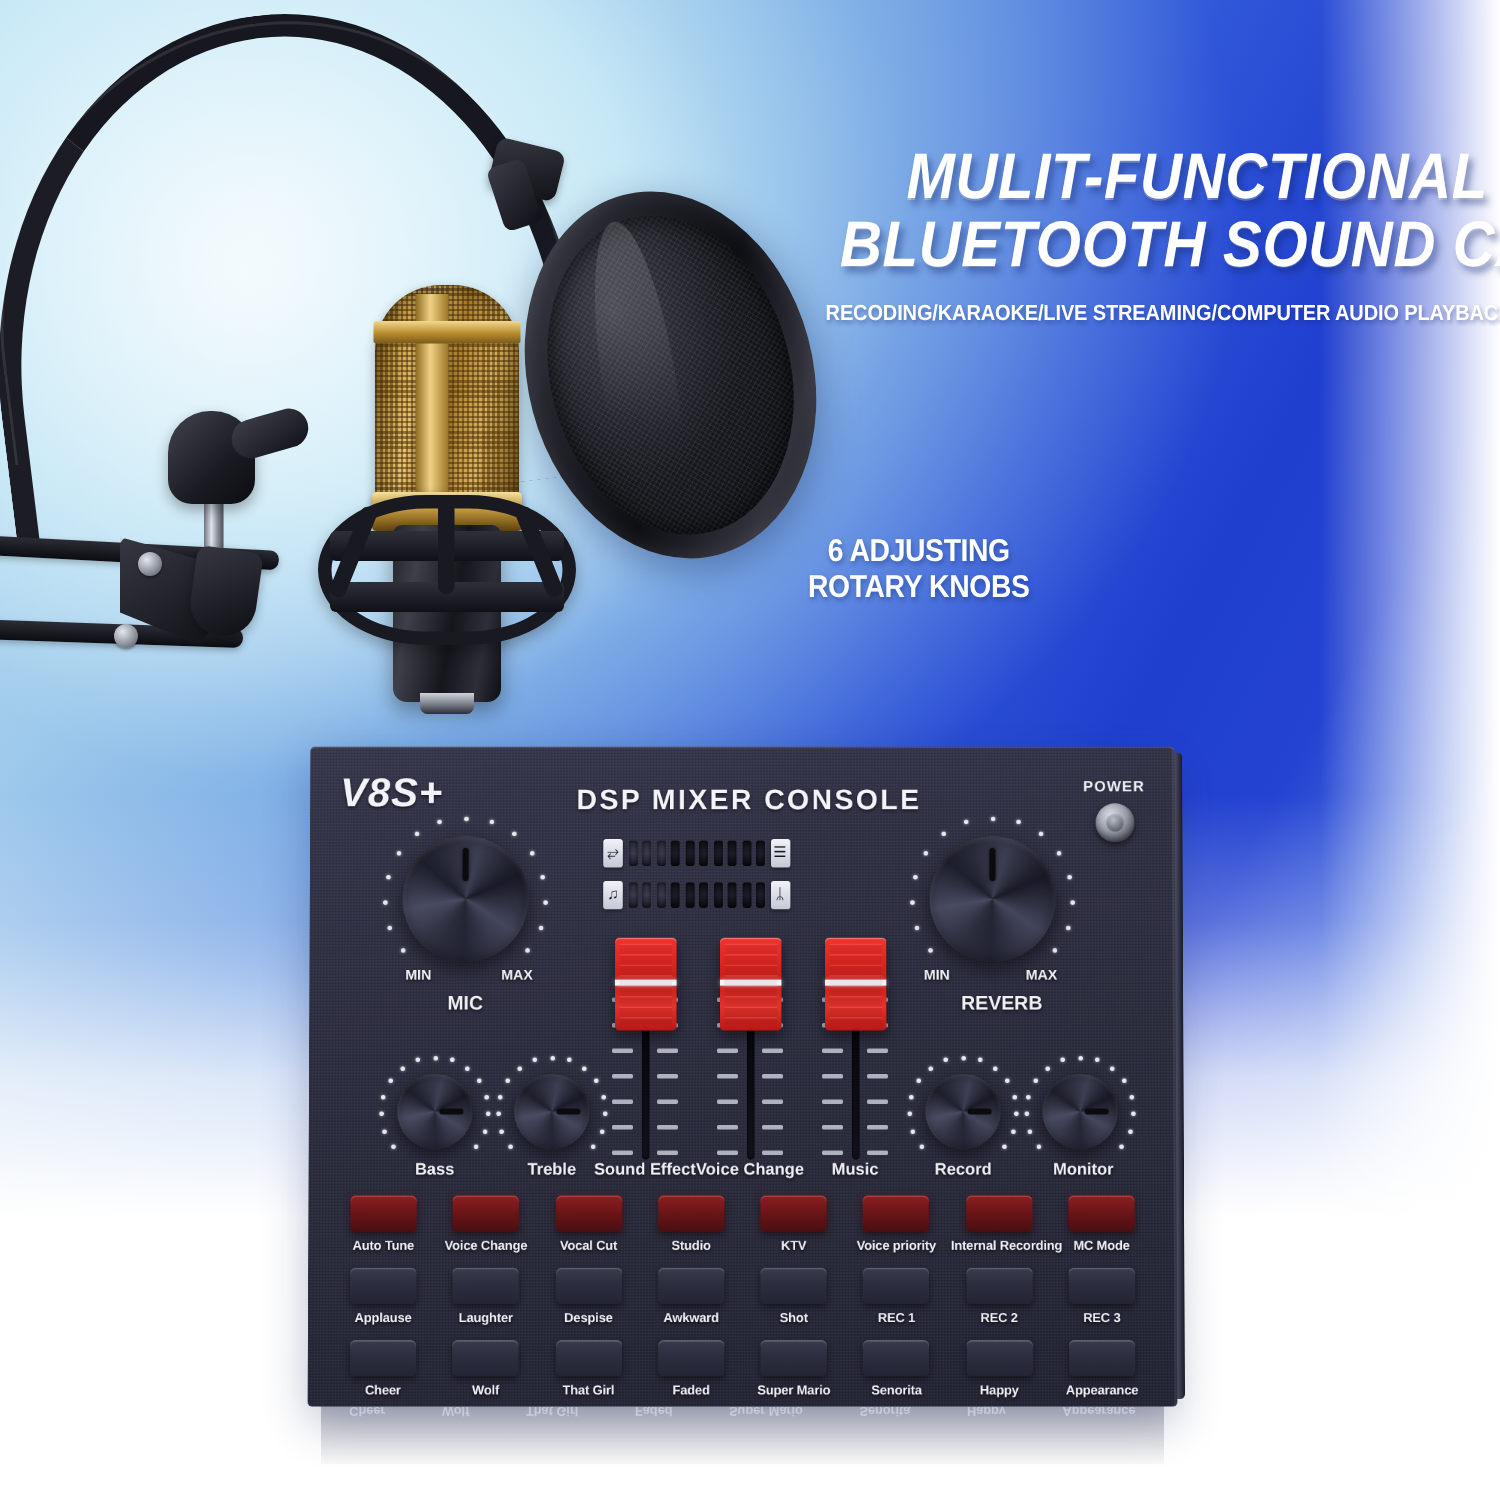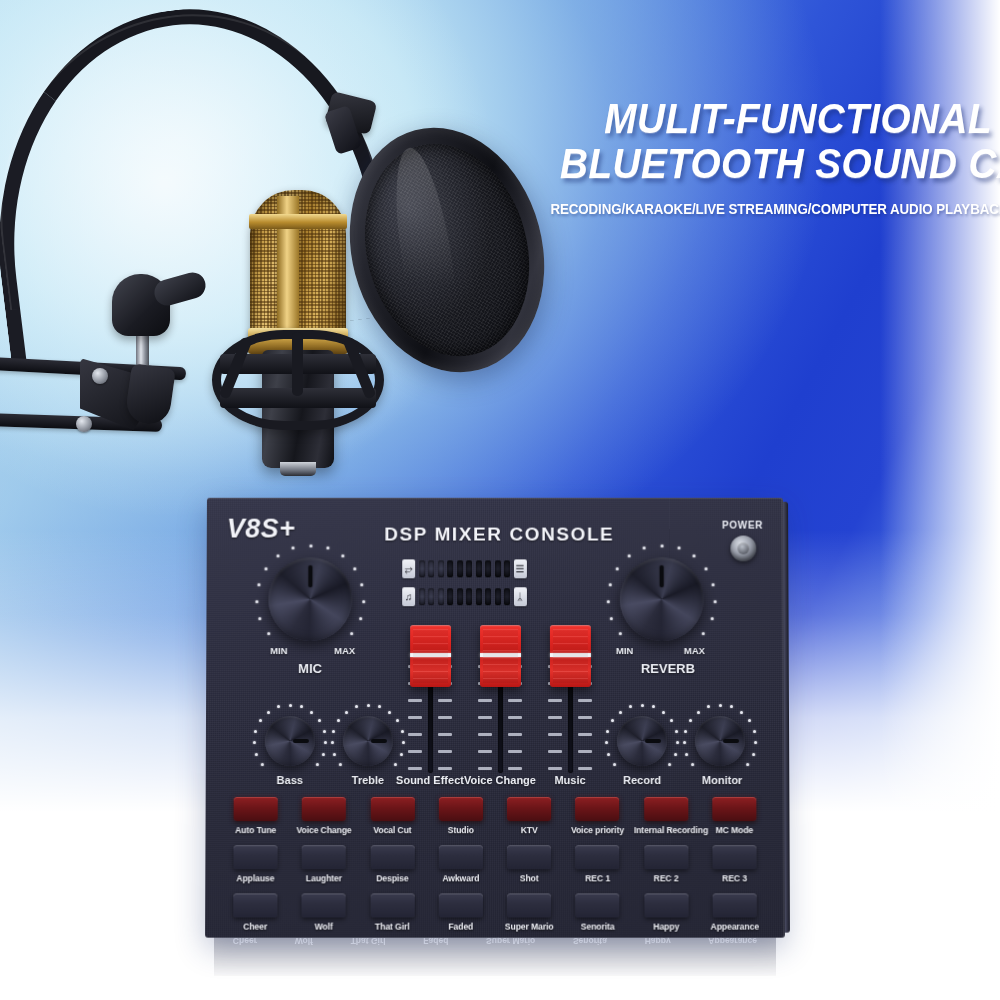--- a/index.html
+++ b/index.html
@@ -384,20 +384,24 @@
   </div>
 </div>
 
 <div id="textblock">
   <div class="headline">MULIT-FUNCTIONAL</div>
   <div class="headline l2">BLUETOOTH SOUND CARD</div>
   <div class="subline">RECODING/KARAOKE/LIVE STREAMING/COMPUTER AUDIO PLAYBACK</div>
 </div>
 
 <div id="features">
+  <div class="feature f3">
+    <span class="l">6 ADJUSTING</span>
+    <span class="l">ROTARY KNOBS</span>
+  </div>
 </div>
 
 <div id="device">
   <div class="dev-edge-r"></div>
 
   <div class="dev-model">V8S+</div>
   <div class="dev-title">DSP MIXER CONSOLE</div>
   <div class="dev-power-label">POWER</div>
   <div class="power-switch"></div>
 

